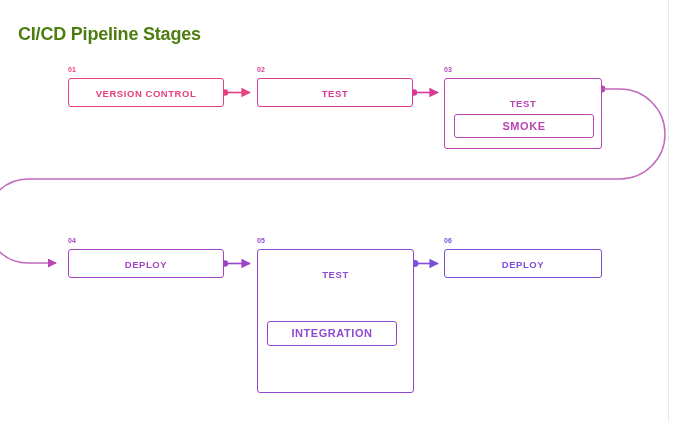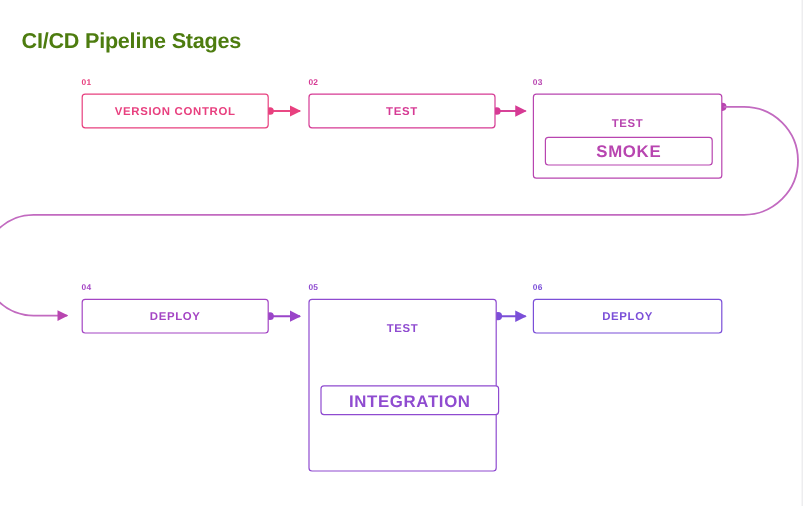--- a/index.html
+++ b/index.html
@@ -83,21 +83,21 @@
     box-sizing: border-box;
     background: #ffffff;
     border-style: solid;
     border-width: 1.5px;
     border-radius: 3px;
     display: flex;
     align-items: center;
     justify-content: center;
   }
   .substage-label {
-    font-size: 14px;
+    font-size: 11px;
     font-weight: bold;
     letter-spacing: 0.55px;
     line-height: 1;
   }
 </style>
 </head>
 <body>
 
 <div id="page-root">
 
@@ -180,21 +180,21 @@
   </div>
 
   <div class="stage-num" style="left:68px; top:237px; color:#a445c4;">04</div>
   <div class="stage simple" style="left:68px; top:249px; width:156px; height:29px; border-color:#a445c4;">
     <div class="stage-label" style="color:#a445c4;">DEPLOY</div>
   </div>
 
   <div class="stage-num" style="left:257px; top:237px; color:#8f4bd0;">05</div>
   <div class="stage" style="left:257px; top:249px; width:157px; height:144px; border-color:#8f4bd0;">
     <div class="stage-label" style="color:#8f4bd0;">TEST</div>
-    <div class="substage" style="left:9px; top:71px; width:149px; height:25px; border-color:#8f4bd0;">
+    <div class="substage" style="left:9px; top:71px; width:130px; height:25px; border-color:#8f4bd0;">
       <span class="substage-label" style="color:#8f4bd0;">INTEGRATION</span>
     </div>
   </div>
 
   <div class="stage-num" style="left:444px; top:237px; color:#7b4fd8;">06</div>
   <div class="stage simple" style="left:444px; top:249px; width:158px; height:29px; border-color:#7b4fd8;">
     <div class="stage-label" style="color:#7b4fd8;">DEPLOY</div>
   </div>
 
 </div>

